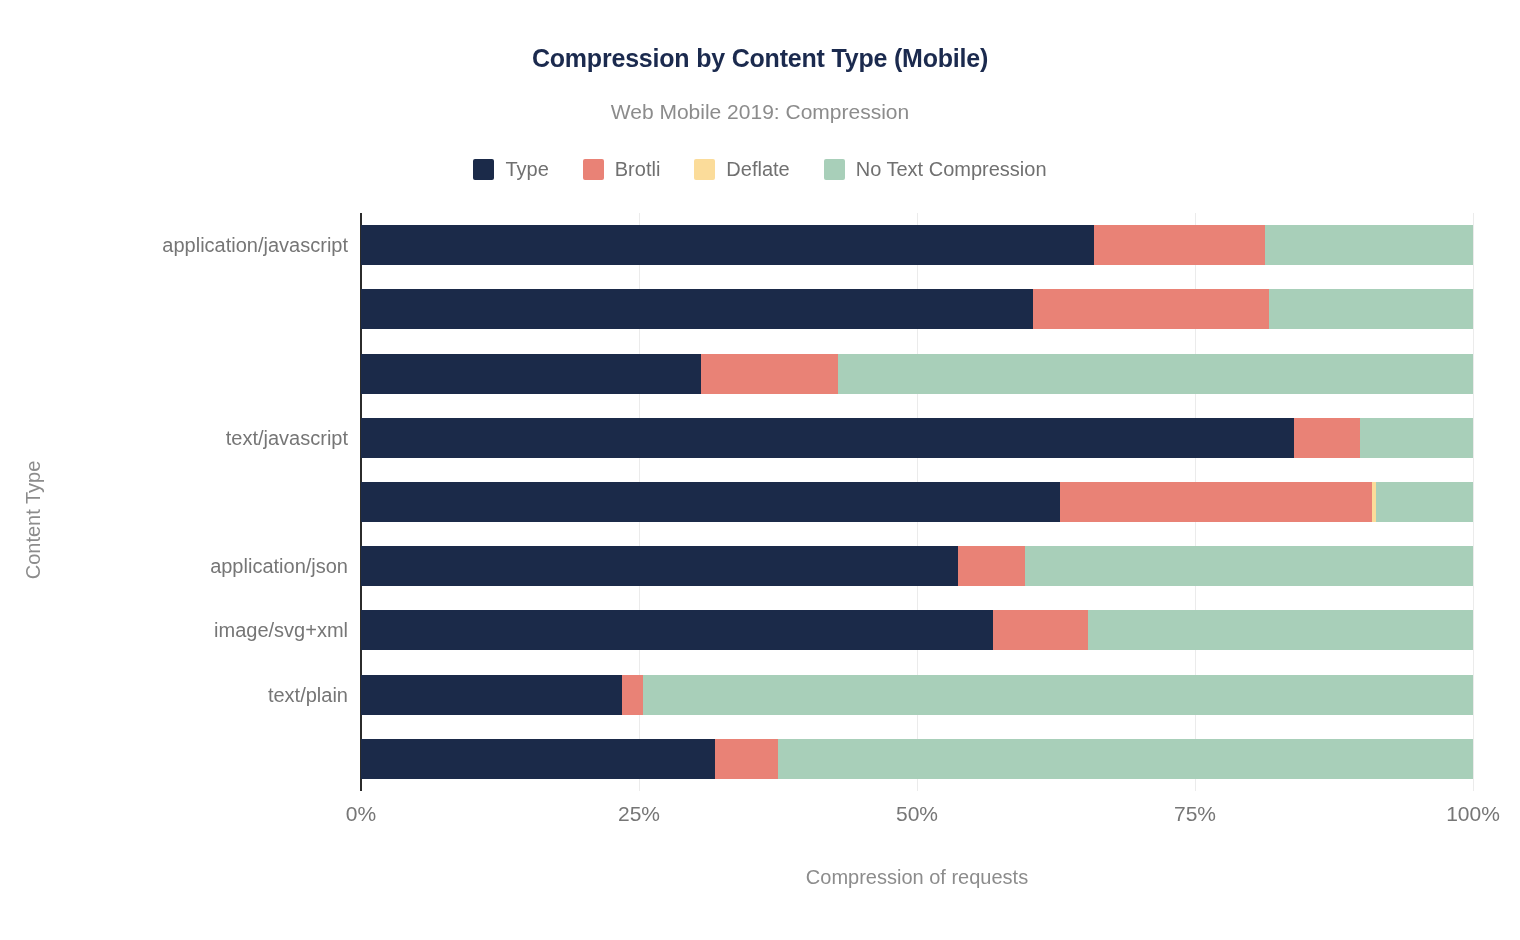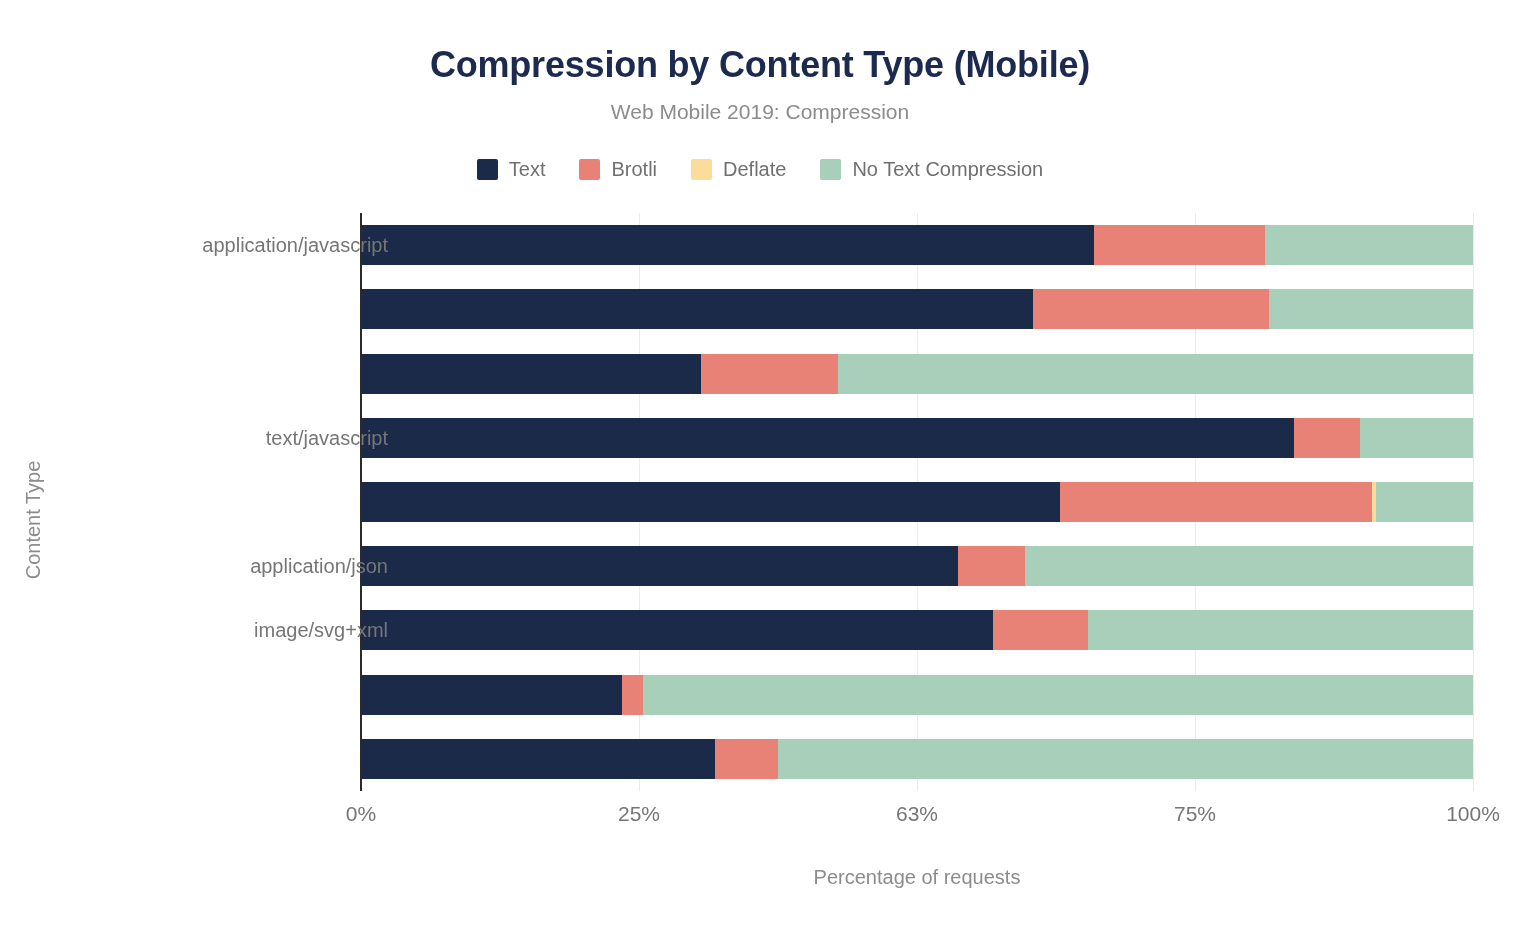--- a/index.html
+++ b/index.html
@@ -20,21 +20,21 @@
     background: #ffffff;
   }
 
   
   .chart-title {
     position: absolute;
     top: 44px;
     left: 0;
     width: 1520px;
     text-align: center;
-    font-size: 36px;
+    font-size: 25px;
     font-weight: bold;
     color: #1b2a4e;
     letter-spacing: -0.2px;
   }
   .chart-subtitle {
     position: absolute;
     top: 100px;
     left: 0;
     width: 1520px;
     text-align: center;
@@ -114,21 +114,20 @@
     display: block;
   }
 
   
   .ylabels {
     position: absolute;
     left: 0;
     top: 213px;
     width: 348px;
     height: 578px;
-    margin-left: 40px;
   }
   .ylabel {
     position: absolute;
     right: 0;
     width: 348px;
     text-align: right;
     font-size: 20px;
     color: #767676;
     height: 40px;
     line-height: 40px;
@@ -180,21 +179,21 @@
 
 <div id="chart-root">
 
   <div class="chart-title">Compression by Content Type (Mobile)</div>
 
   <div class="chart-subtitle">Web Mobile 2019: Compression</div>
 
   <div class="legend" id="legend">
       <div class="legend-item">
         <span class="legend-swatch" style="background: rgb(27, 42, 73);"></span>
-        <span class="legend-label">Text</span>
+        <span class="legend-label">Type</span>
       </div>
       <div class="legend-item">
         <span class="legend-swatch" style="background: rgb(233, 130, 118);"></span>
         <span class="legend-label">Brotli</span>
       </div>
       <div class="legend-item">
         <span class="legend-swatch" style="background: rgb(251, 220, 154);"></span>
         <span class="legend-label">Deflate</span>
       </div>
       <div class="legend-item">
@@ -259,26 +258,27 @@
           <div class="bar-seg" style="width: 62.5%; background: rgb(168, 207, 185);"></div>
         </div>
       </div>
   </div>
 
   <div class="ylabels" id="ylabels">
       <div class="ylabel" style="top: 12.1111px;">application/javascript</div>
       <div class="ylabel" style="top: 204.778px;">text/javascript</div>
       <div class="ylabel" style="top: 397.444px;">image/svg+xml</div>
       <div class="ylabel" style="top: 333.222px;">application/json</div>
+      <div class="ylabel" style="top: 461.667px;">text/plain</div>
     </div>
   <div class="xlabels" id="xlabels">
       <div class="xlabel" style="left: 0%;">0%</div>
       <div class="xlabel" style="left: 25%;">25%</div>
-      <div class="xlabel" style="left: 50%;">63%</div>
+      <div class="xlabel" style="left: 50%;">50%</div>
       <div class="xlabel" style="left: 75%;">75%</div>
       <div class="xlabel" style="left: 100%;">100%</div>
     </div>
 
   <div class="ytitle">Content Type</div>
 
-  <div class="xtitle">Percentage of requests</div>
+  <div class="xtitle">Compression of requests</div>
 
 </div>
 
 </body></html>

